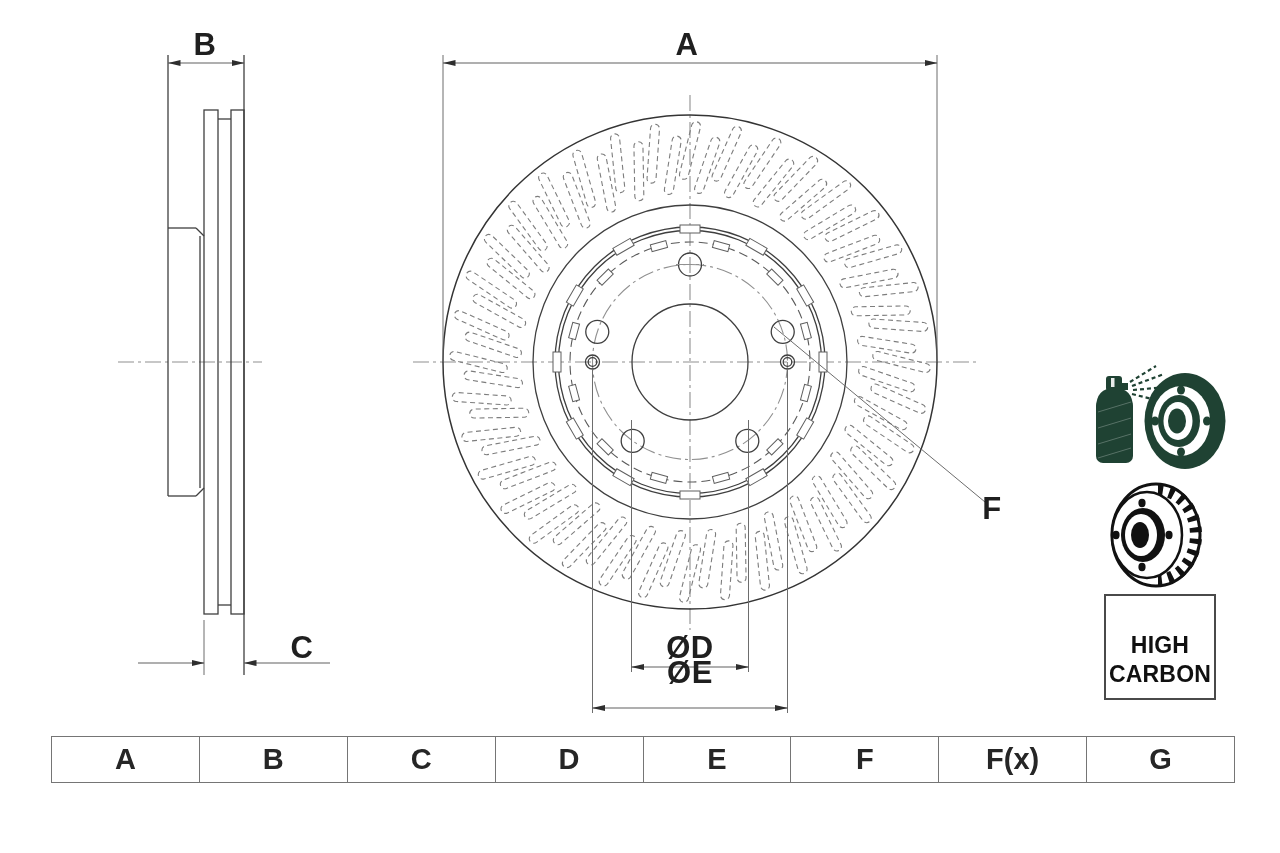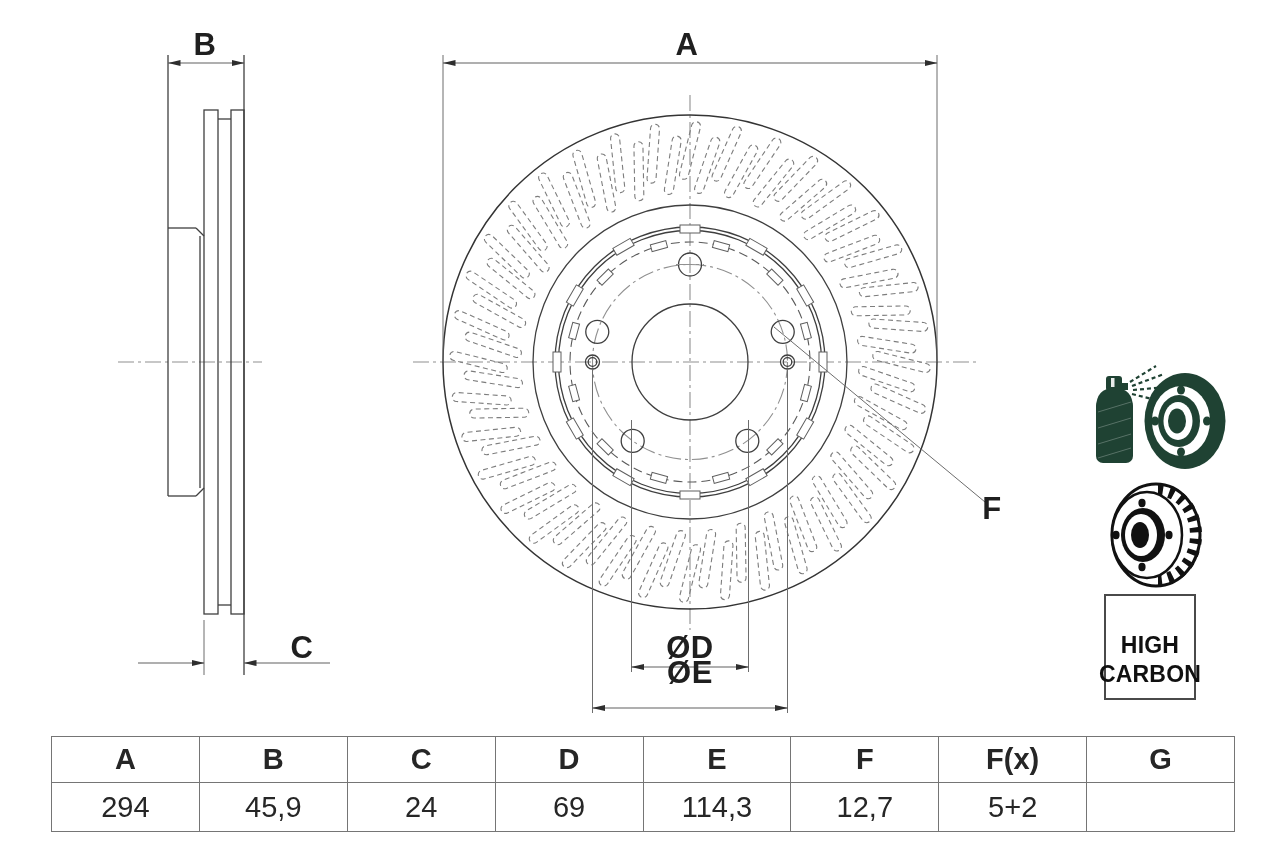--- a/index.html
+++ b/index.html
@@ -13,21 +13,21 @@
   .ext{stroke:#6d6d6d;stroke-width:1;fill:none;}
   .cl{stroke:#909090;stroke-width:1.1;fill:none;stroke-dasharray:16 4 3 4;}
   .hid{stroke:#5a5a5a;stroke-width:1.1;fill:none;stroke-dasharray:9 5;}
   #vents rect{fill:none;stroke:#7d7d7d;stroke-width:1.1;stroke-dasharray:5 3.5;}
   #bolts circle{fill:none;stroke:#3f3f3f;stroke-width:1.3;}
   #tabs rect{fill:#ffffff;stroke:#5f5f5f;stroke-width:1;}
   
   .dim-label{position:absolute;transform:translate(-50%,-50%);font-size:31px;font-weight:600;
              color:#1f1f1f;white-space:nowrap;letter-spacing:0.5px;}
   
-  .badge{position:absolute;left:1104px;top:594px;width:92px;height:106px;border:2px solid #4a4a4a;
+  .badge{position:absolute;left:1104px;top:594px;width:112px;height:106px;border:2px solid #4a4a4a;
          box-sizing:border-box;display:flex;flex-direction:column;align-items:center;justify-content:center;
          padding-top:26px;}
   .badge div{font-size:23px;font-weight:700;color:#101010;line-height:29px;letter-spacing:0.2px;}
   
   table.spec{position:absolute;left:51px;top:736px;width:1184px;border-collapse:collapse;
              table-layout:fixed;}
   table.spec th, table.spec td{border:1.6px solid #757575;text-align:center;color:#262626;
              font-family:"Liberation Sans",sans-serif;}
   table.spec th{height:43px;font-size:29px;font-weight:700;}
   table.spec td{height:46px;font-size:29px;font-weight:400;}
@@ -473,25 +473,15 @@
         <tr>
       <th>A</th>
       <th>B</th>
       <th>C</th>
       <th>D</th>
       <th>E</th>
       <th>F</th>
       <th>F(x)</th>
       <th>G</th>
     </tr>
-    <tr>
-      <td>294</td>
-      <td>45,9</td>
-      <td>24</td>
-      <td>69</td>
-      <td>114,3</td>
-      <td>12,7</td>
-      <td>5+2</td>
-      <td></td>
-    </tr>
   </tbody>
     </table>
 </div>
 
 </body></html>

